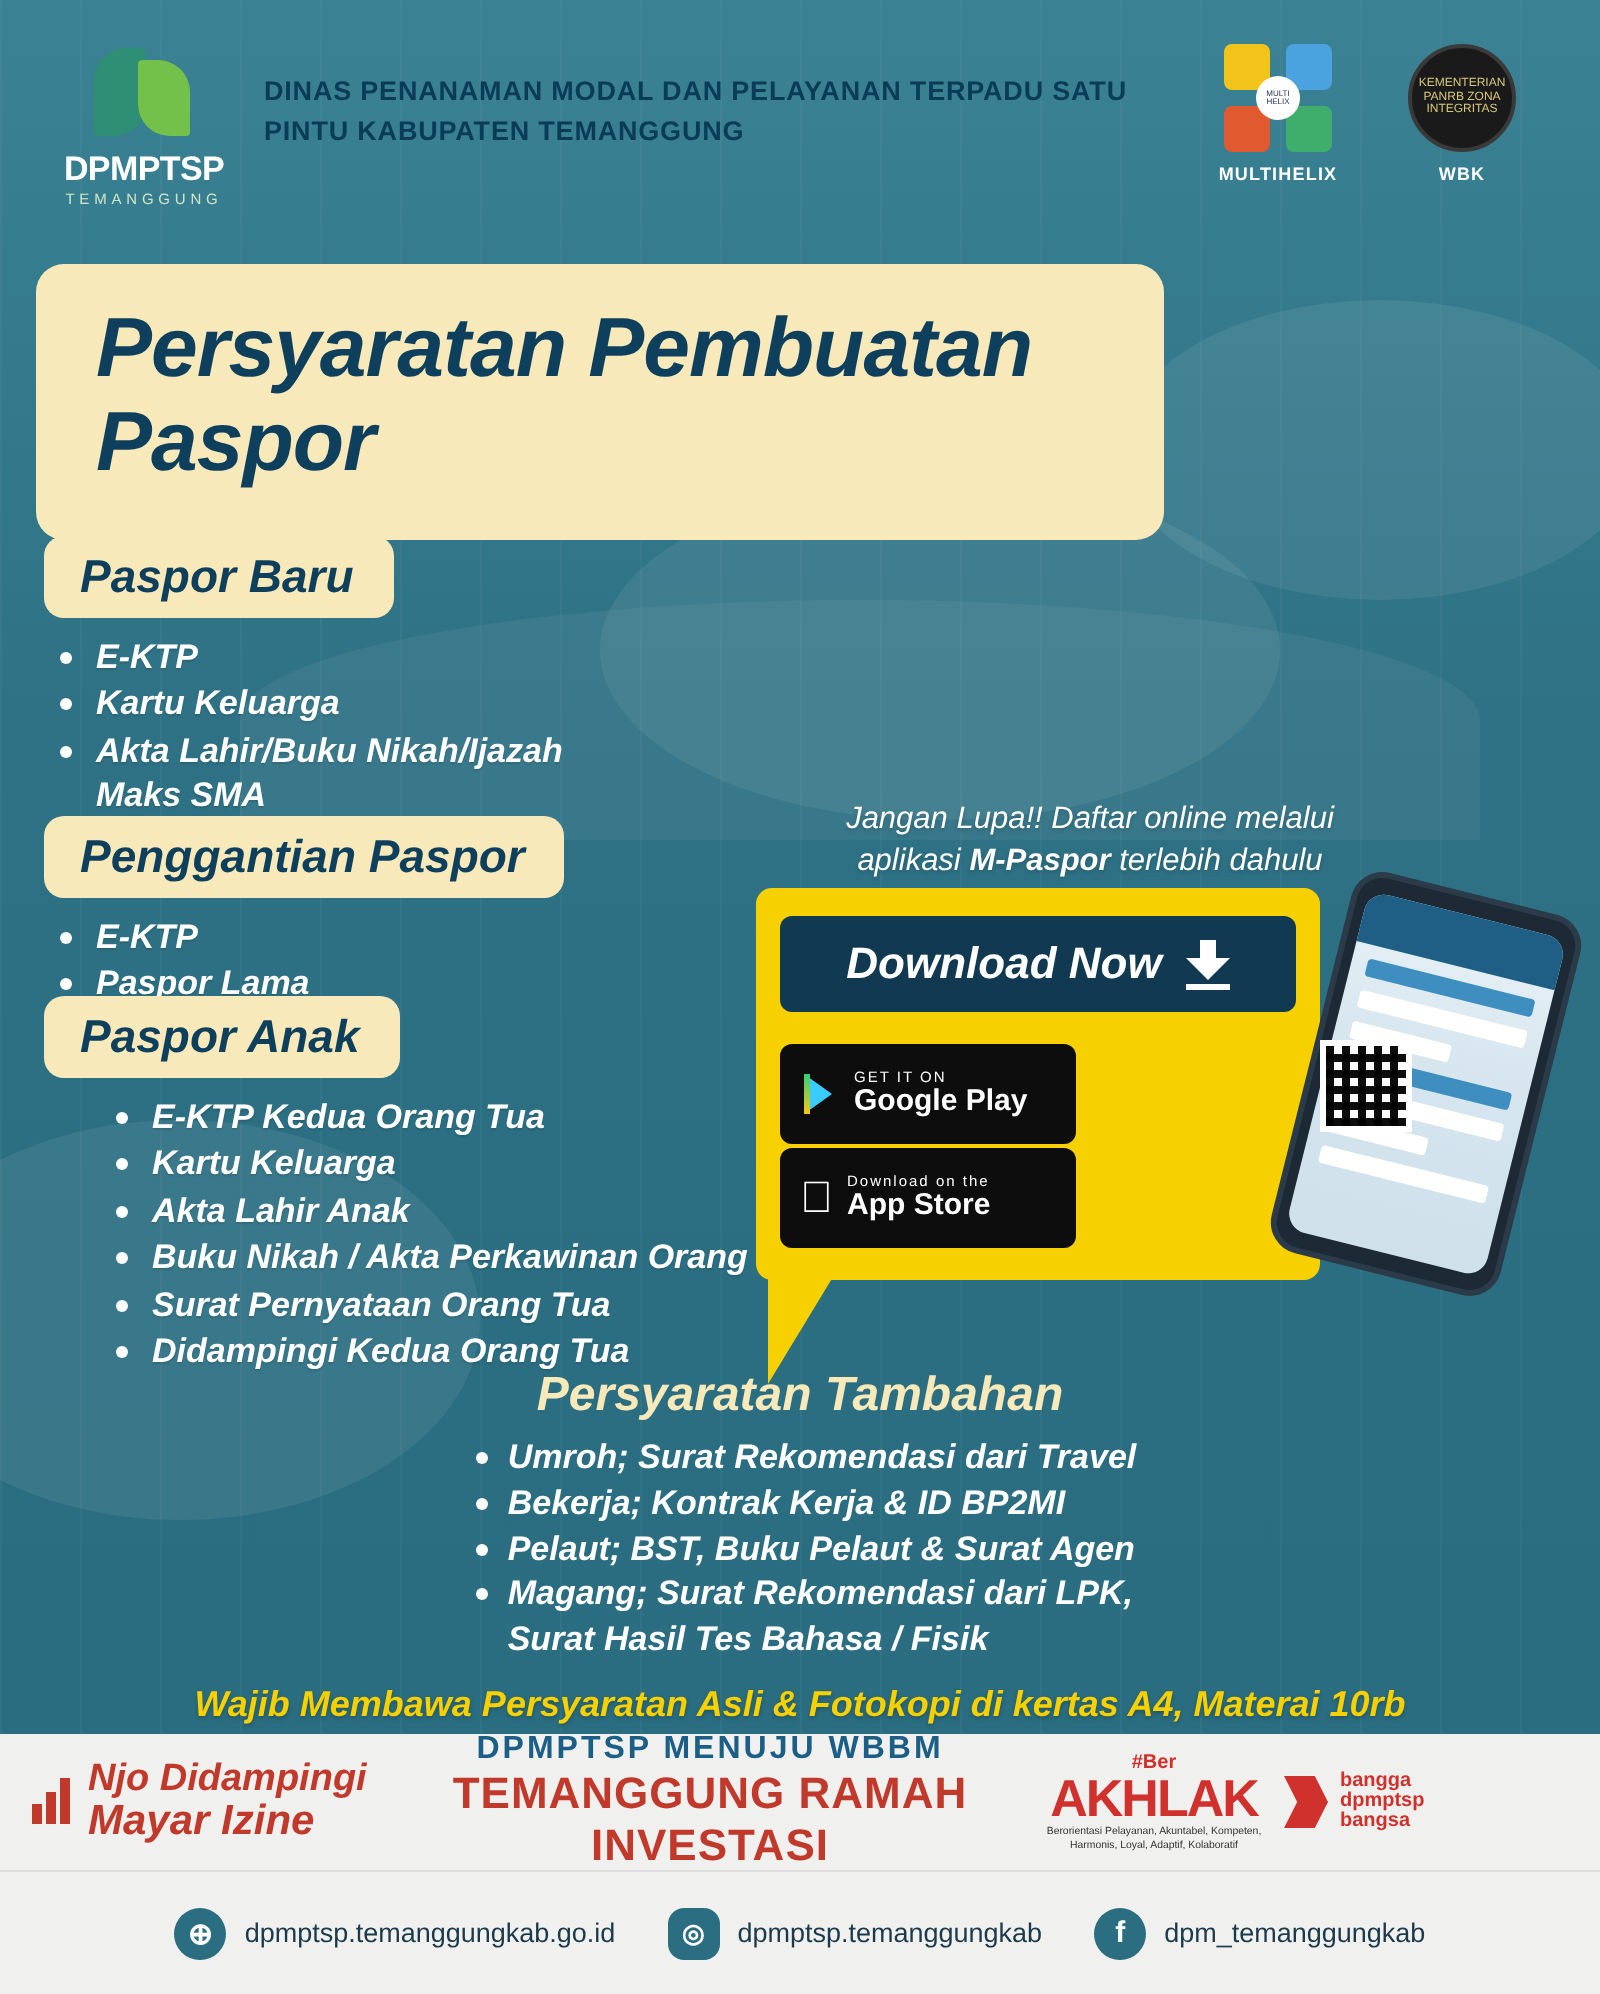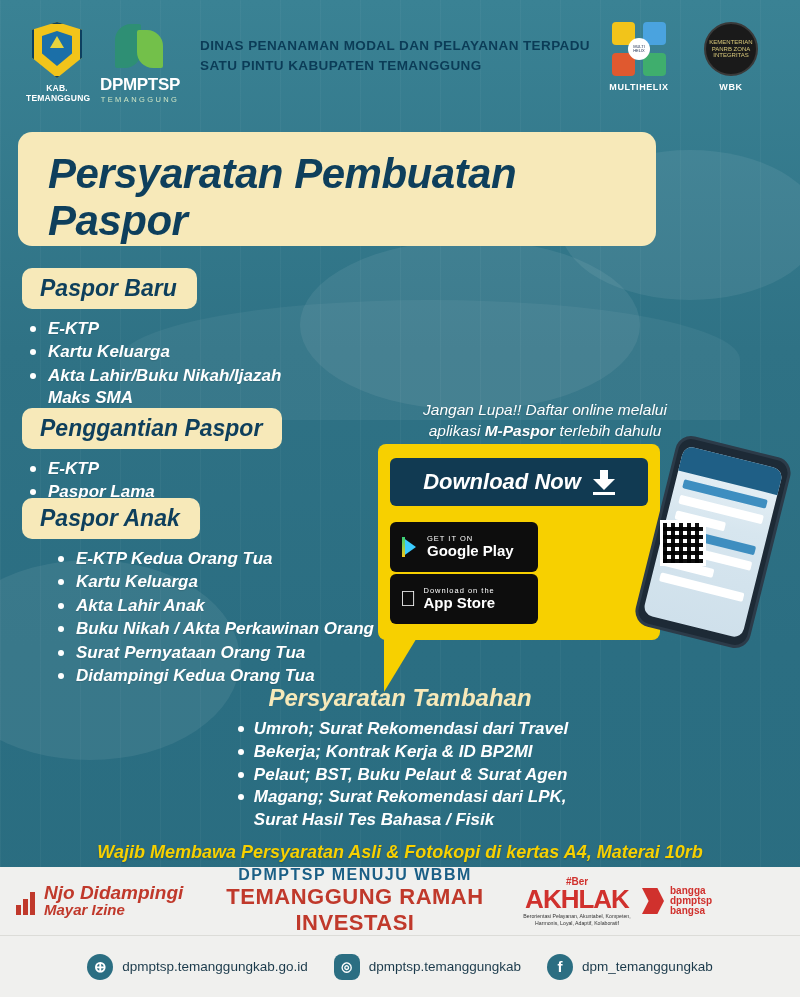--- a/index.html
+++ b/index.html
@@ -120,22 +120,22 @@
     color: #d8c87a; font-size: 6px; text-align: center; line-height: 1.15;
     padding: 4px;
   }
   .badge-label { font-size: 9px; font-weight: bold; color: #ffffff; margin-top: 6px; letter-spacing: .6px;}
 
   
   .title-card {
     position: absolute; left: 18px; top: 132px;
     background: #f7e9b9;
     border-radius: 14px;
-    padding: 18px 34px 2px 30px;
-    width: 638px;
+    padding: 18px 34px 26px 30px;
+    width: 564px;
   }
   .title-card h1 {
     font-size: 42px; line-height: 1.12; color: #0e3f5c; font-weight: bold;
     font-style: italic; letter-spacing: -.5px;
   }
   .title-card h1 .line2 { display:block; }
 
   .section-pill {
     display: inline-block;
     background: #f7e9b9;
@@ -272,21 +272,21 @@
   .footer-band {
     position: absolute; left: 0; bottom: 62px; width: 800px; height: 68px;
     background: #f0f0ee;
     display: flex; align-items: center; padding: 0 18px;
   }
   .slogan-left { width: 180px; position: relative; }
   .slogan-left .l1 {
     color: #c0392b; font-size: 19px; font-weight: bold; font-style: italic; line-height: 1;
   }
   .slogan-left .l2 {
-    color: #c0392b; font-size: 15px; font-weight: bold; font-style: italic; line-height: 1.1;
+    color: #c0392b; font-size: 21px; font-weight: bold; font-style: italic; line-height: 1.1;
   }
   .chart-icon {
     position: absolute; left: -2px; top: 2px; width: 26px; height: 30px;
   }
   .chart-icon i { position: absolute; bottom: 0; width: 5px; background: #c0392b; }
   .chart-icon i:nth-child(1){ left:0; height: 10px;}
   .chart-icon i:nth-child(2){ left:7px; height: 16px;}
   .chart-icon i:nth-child(3){ left:14px; height: 23px;}
   .slogan-mid { flex: 1; text-align: center; }
   .slogan-mid .m1 {
@@ -327,26 +327,20 @@
 
 <div class="poster">
 
   <div class="grid-lines"></div>
   <div class="cloud" style="left:560px;top:150px;width:260px;height:150px;"></div>
   <div class="cloud" style="left:300px;top:240px;width:340px;height:170px;"></div>
   <div class="cloud" style="left:-60px;top:560px;width:300px;height:200px;"></div>
   <div class="cloudband" style="left:120px;top:300px;width:620px;height:120px;"></div>
 
   <div class="header">
-    <div class="logo-kab">
-      <div class="shield">
-          <div class="shield-star"></div>
-        </div>
-      <div class="logo-caption">KAB. TEMANGGUNG</div>
-    </div>
     <div class="logo-dpmptsp">
       <div class="leaf-mark">
           <div class="l1"></div>
           <div class="l2"></div>
         </div>
       <div class="dpm-word">DPMPTSP</div>
       <div class="dpm-sub">TEMANGGUNG</div>
     </div>
     <div class="header-title">DINAS PENANAMAN MODAL DAN PELAYANAN TERPADU SATU PINTU KABUPATEN TEMANGGUNG</div>
     <div class="badge-col">

